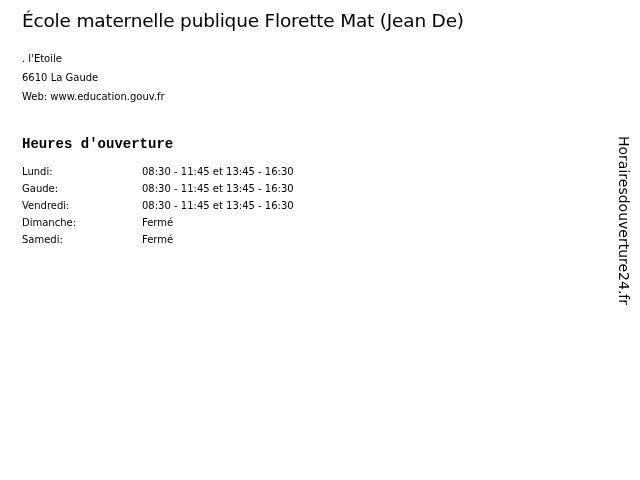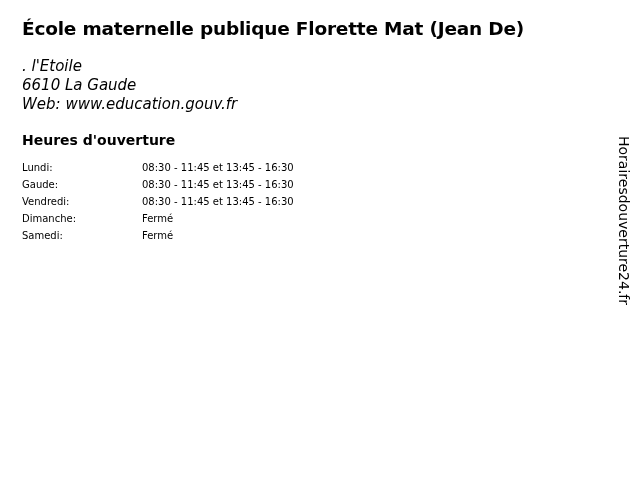--- a/index.html
+++ b/index.html
@@ -16,38 +16,38 @@
     overflow: hidden;
   }
   .page {
     position: absolute;
     left: 22px;
     top: 10px;
     width: 580px;
   }
   .title {
     font-size: 18.5px;
-    font-weight: bold;
+    font-weight: normal;
     letter-spacing: -0.2px;
-    margin: 8px 0 18px 0;
+    margin: 0 0 18px 0;
     white-space: nowrap;
   }
   .address-block {
-    font-size: 15px;
+    font-size: 10px;
     line-height: 19px;
-    margin-bottom: 18px;
-    font-style: italic;
+    margin-bottom: 30px;
   }
   .address-line {
     white-space: nowrap;
   }
   .section-heading {
     font-size: 14px;
     font-weight: bold;
     margin: 0 0 14px 0;
+    font-family: Liberation Mono, monospace;
   }
   table.hours {
     border-collapse: collapse;
     font-size: 10px;
   }
   table.hours td {
     padding: 0 0 6px 0;
     vertical-align: top;
     white-space: nowrap;
   }

